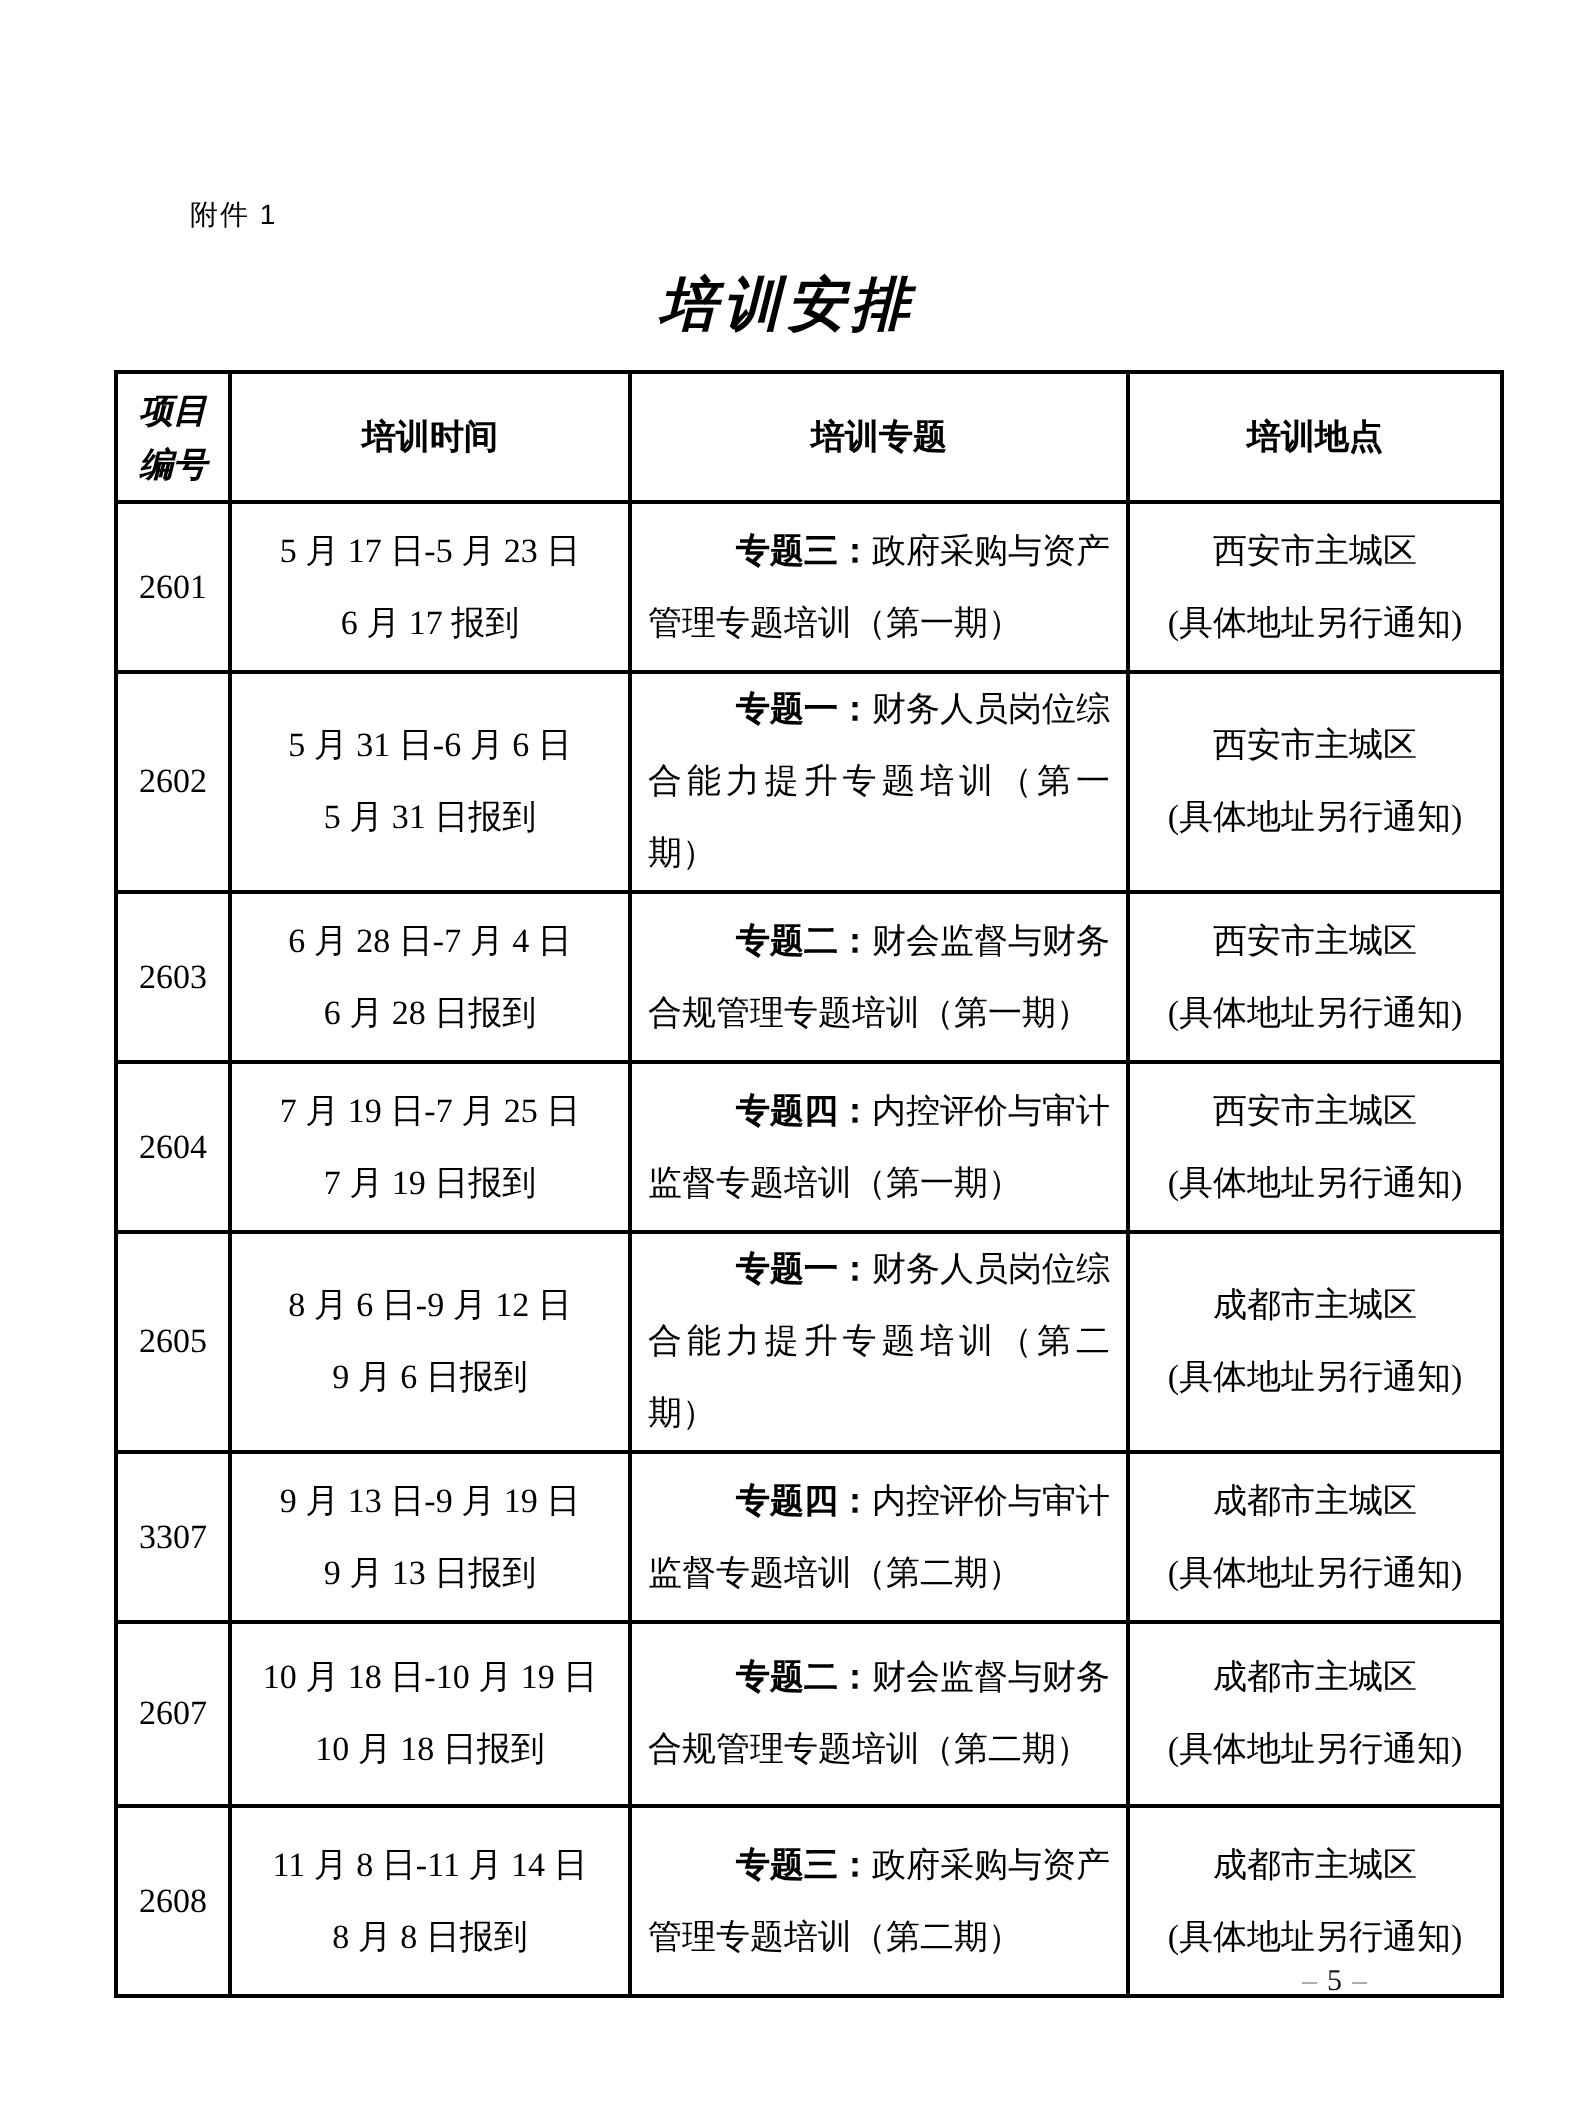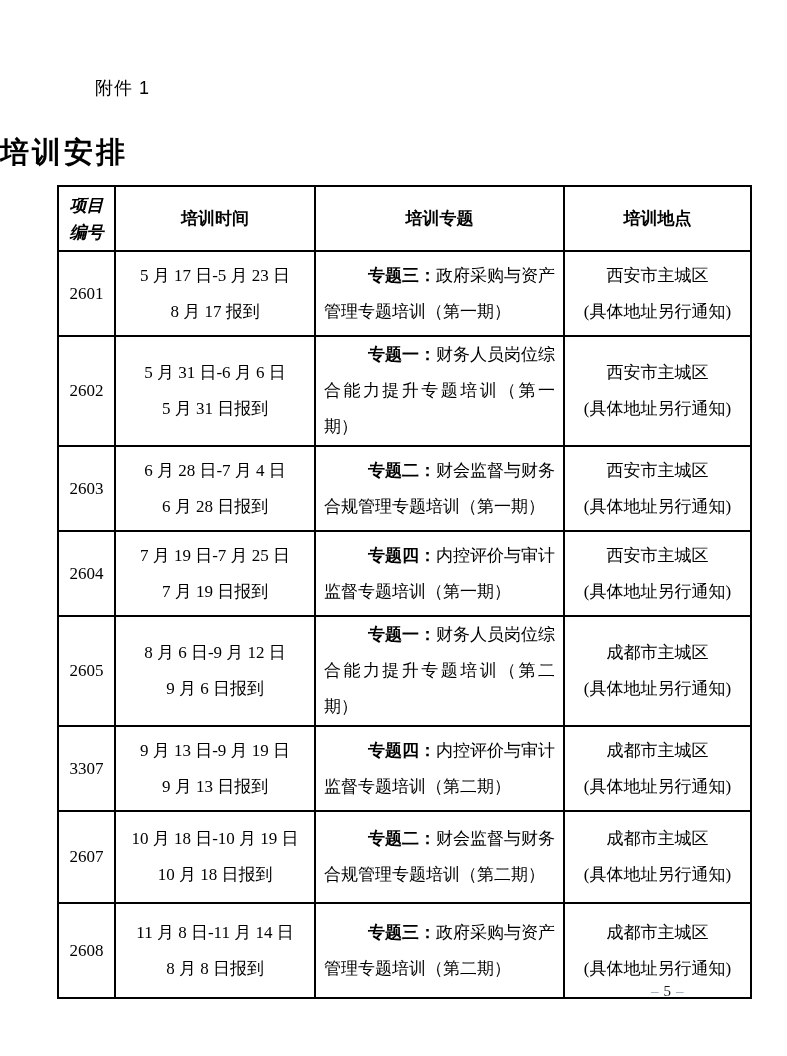--- a/index.html
+++ b/index.html
@@ -5,29 +5,31 @@
   html,body { margin:0; padding:0; }
   body {
     width:787px; height:1056px;
     background:#ffffff;
     color:#000000;
     font-family:"Liberation Serif","DejaVu Serif",serif;
     position:relative;
     overflow:hidden;
   }
   .attachment {
-    position:absolute; left:95px; top:76px;
-    font-size:18px;
+    position:absolute; left:95px; top:99px;
+    font-size:14px;
     font-family:"Liberation Sans","DejaVu Sans",sans-serif;
     letter-spacing:1px;
   }
   .doc-title {
     position:absolute; left:0; top:133px; width:787px;
+    text-align:center;
     font-size:29px; font-weight:bold;
     letter-spacing:3px;
+    font-style:italic;
   }
   table.training {
     position:absolute; left:57px; top:185px;
     border-collapse:collapse;
     table-layout:fixed;
   }
   .training th, .training td {
     border:2px solid #000000;
     font-size:17px;
     text-align:center;
@@ -82,21 +84,21 @@
       <th class="col-time">培训时间</th>
       <th class="col-topic">培训专题</th>
       <th class="col-loc">培训地点</th>
     </tr>
   </thead>
   <tbody>
     <tr>
       <td>2601</td>
       <td>
         <span class="cell-line">5 月 17 日-5 月 23 日</span>
-        <span class="cell-line">8 月 17 报到</span>
+        <span class="cell-line">6 月 17 报到</span>
       </td>
       <td class="topic-cell">
         <span class="topic-prefix">专题三：</span><span>政府采购与资产管理专题培训（第一期）</span>
       </td>
       <td>
         <span class="cell-line">西安市主城区</span>
         <span class="cell-line">(具体地址另行通知)</span>
       </td>
     </tr>
     <tr>

